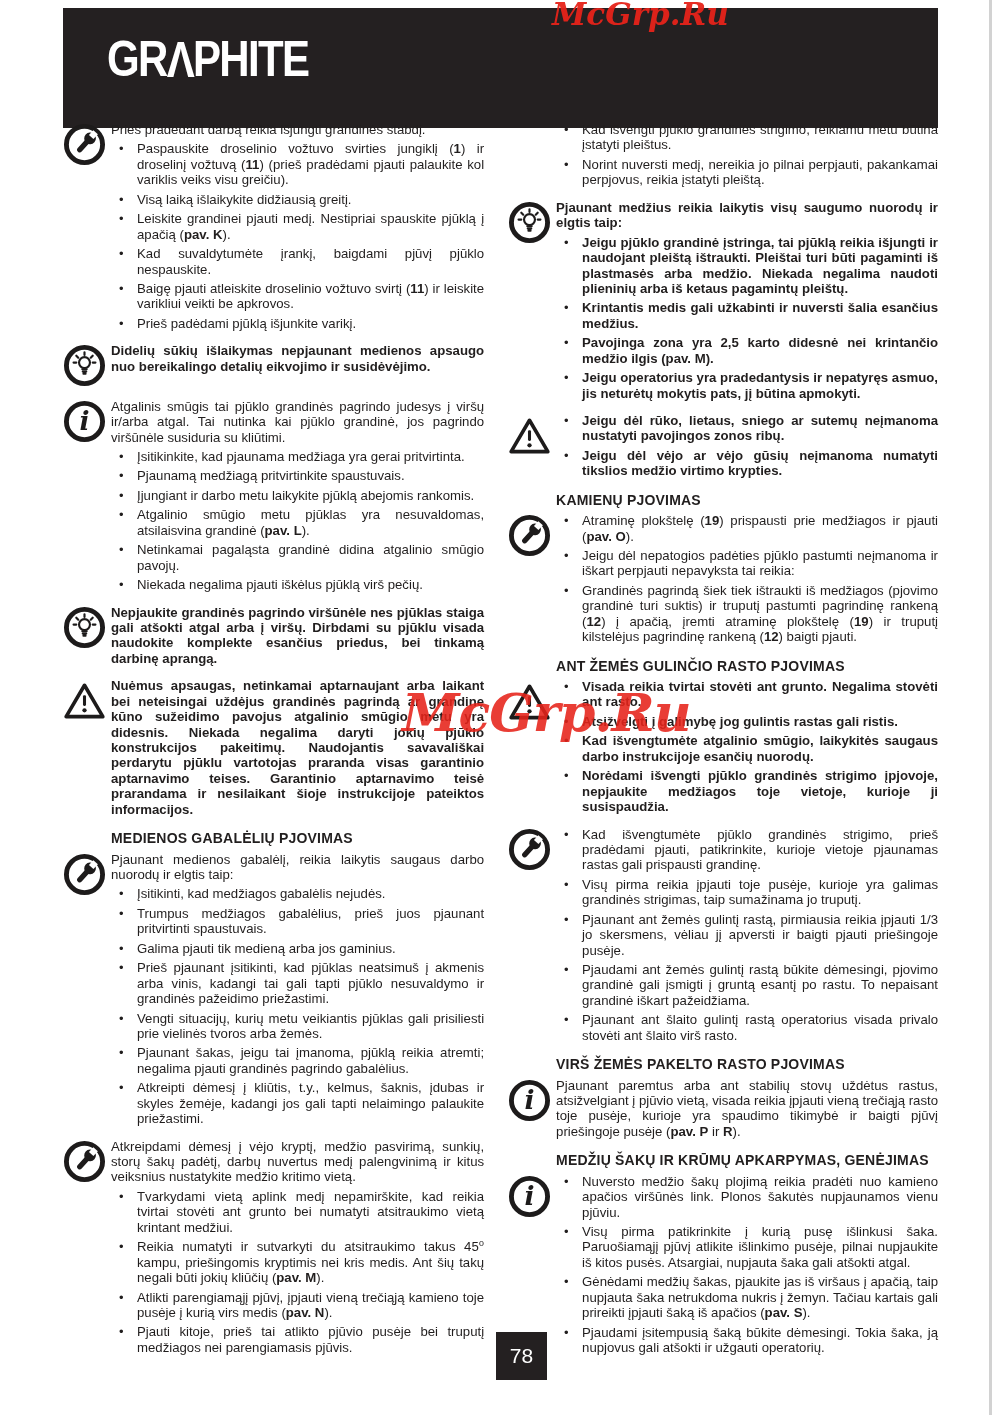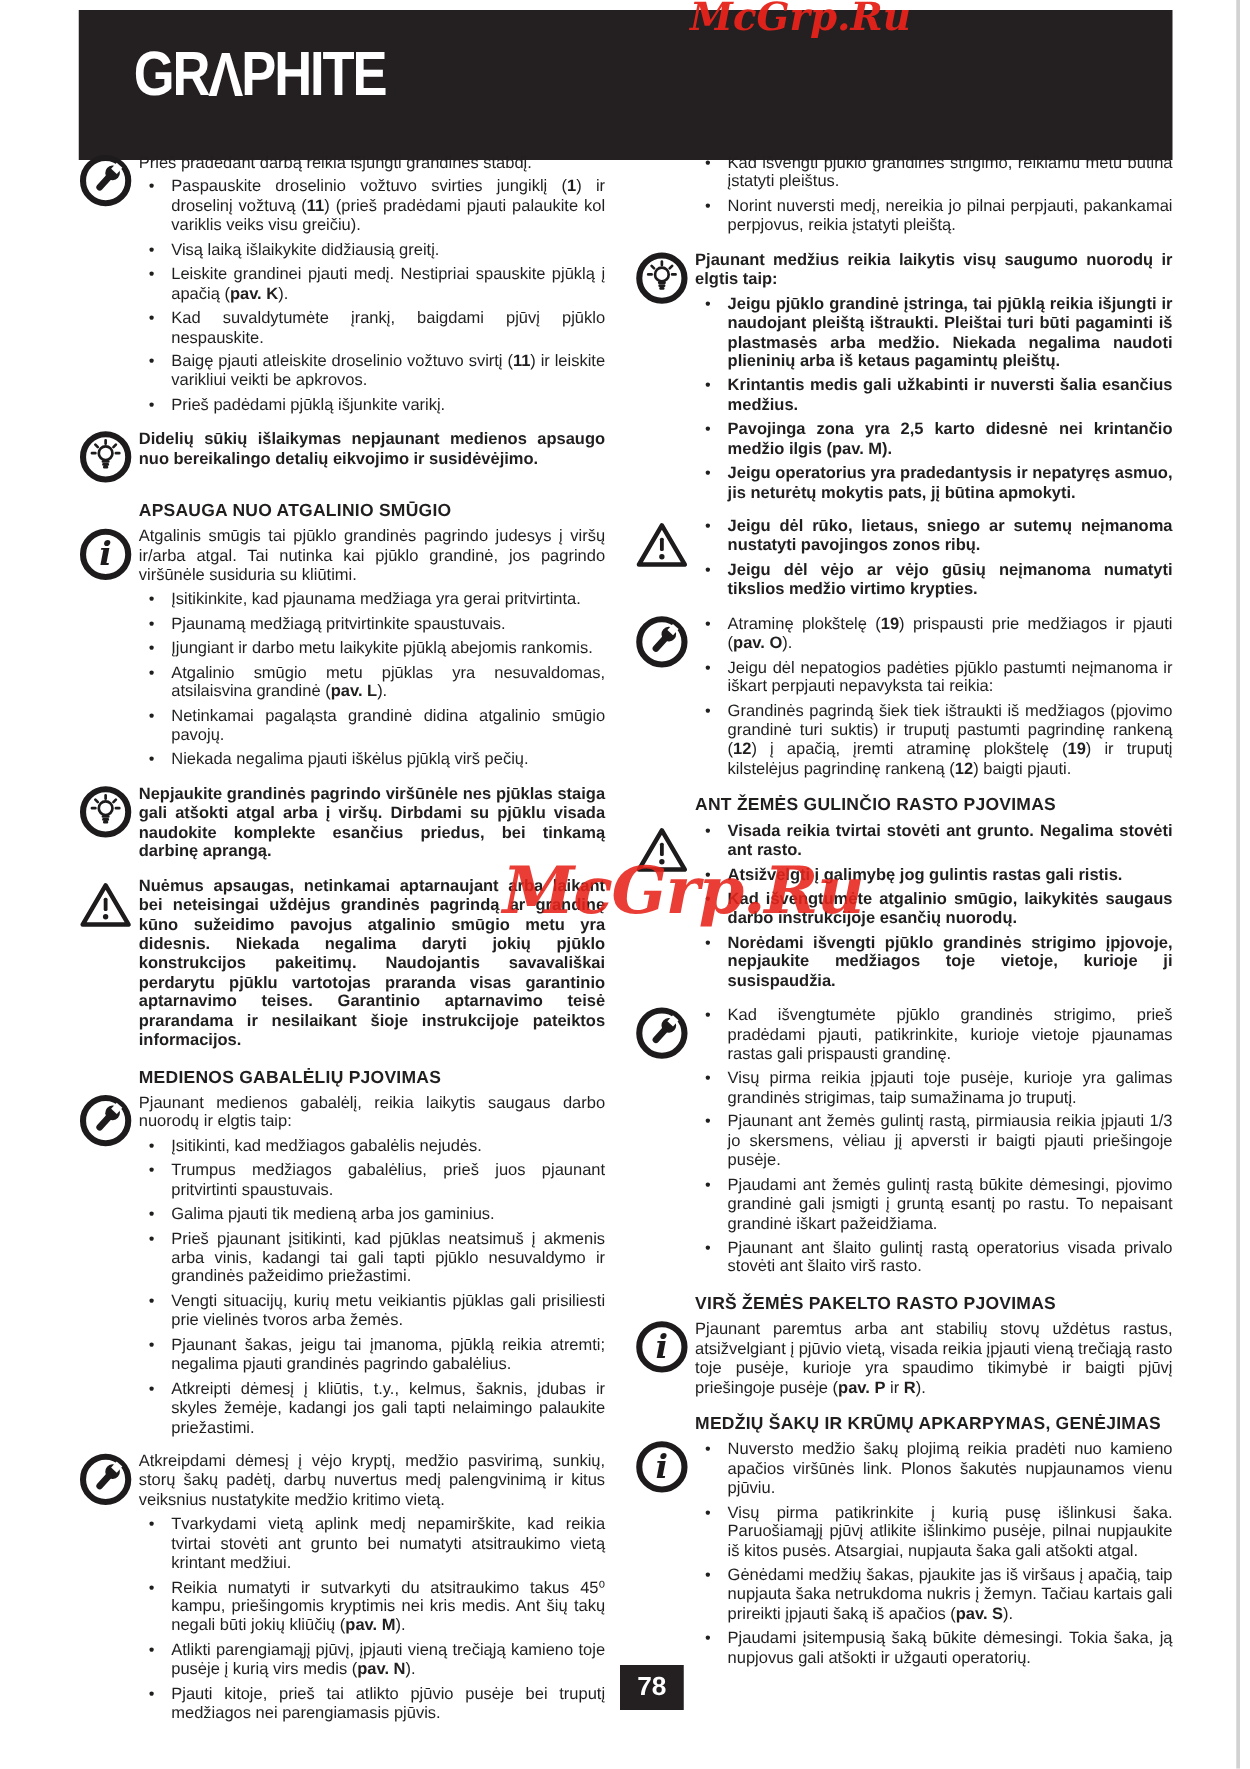--- a/index.html
+++ b/index.html
@@ -28,22 +28,22 @@
   .icon svg{display:block;width:100%;height:100%;}
   .text-cell{flex:1;min-width:0;}
   .lead{margin:0 0 4px 0;text-align:justify;}
   ul.bullets{list-style:none;margin:0;padding:0 0 0 8px;}
   ul.bullets li{display:flex;margin:0 0 4px 0;}
   ul.bullets .dot{flex:0 0 18px;font-size:13px;}
   ul.bullets .bt{flex:1;text-align:justify;}
   .sec-heading{font-size:14px;font-weight:bold;margin:9px 0 5px 48px;letter-spacing:.2px;}
   b{font-weight:bold;}
   
-  .pagenum{position:absolute;left:496px;top:1332px;width:51px;height:36px;background:#242021;
-           color:#fff;font-size:21px;font-weight:bold;display:flex;align-items:center;justify-content:center;}
+  .pagenum{position:absolute;left:496px;top:1332px;width:51px;height:48px;background:#242021;
+           color:#fff;font-size:21px;font-weight:normal;display:flex;align-items:center;justify-content:center;}
 </style>
 </head>
 <body>
 
 <div class="page">
   <div class="header">
     <div class="logo"><span>GR</span><span class="a">Λ</span><span>PHITE</span></div>
   </div>
 
   <span class="wm wm-top">McGrp.Ru</span>
@@ -96,21 +96,20 @@
                 <g stroke="#1d1b1b" stroke-width="2.2" fill="none" stroke-linecap="round">
                   <circle cx="22" cy="19" r="5.6"></circle>
                   <path d="M19.8 25.8 h4.4 M20.2 28.2 h3.6 M20.9 30.4 h2.2"></path>
                   <path d="M22 8.4 v2.8 M13.6 12 l2 2 M30.4 12 l-2 2 M10.8 19 h2.8 M30.4 19 h2.8"></path>
                 </g>
               </svg></span></div>
           <div class="text-cell">
             <p class="lead"><b>Didelių sūkių išlaikymas nepjaunant medienos apsaugo nuo bereikalingo detalių eikvojimo ir susidėvėjimo.</b></p>
           </div>
         </section>
-        <h3 class="sec-heading">APSAUGA NUO ATGALINIO SMŪGIO</h3>
         <section class="block">
           <div class="icon-cell"><span class="icon"><svg viewBox="0 0 44 44">
                 <circle cx="22" cy="22" r="18.5" fill="none" stroke="#1d1b1b" stroke-width="5"></circle>
                 <text x="22" y="31" text-anchor="middle" font-family="DejaVu Serif, serif" font-size="27" font-weight="bold" font-style="italic" fill="#1d1b1b">i</text>
               </svg></span></div>
           <div class="text-cell">
             <p class="lead">Atgalinis smūgis tai pjūklo grandinės pagrindo judesys į viršų ir/arba atgal. Tai nutinka kai pjūklo grandinė, jos pagrindo viršūnėle susiduria su kliūtimi.</p>
             <ul class="bullets">
               <li>
                 <span class="dot">•</span>
@@ -297,20 +296,21 @@
                 <span class="dot">•</span>
                 <span class="bt"><b>Jeigu dėl rūko, lietaus, sniego ar sutemų neįmanoma nustatyti pavojingos zonos ribų.</b></span>
               </li>
               <li>
                 <span class="dot">•</span>
                 <span class="bt"><b>Jeigu dėl vėjo ar vėjo gūsių neįmanoma numatyti tikslios medžio virtimo krypties.</b></span>
               </li>
             </ul>
           </div>
         </section>
+        <h3 class="sec-heading">KAMIENŲ PJOVIMAS</h3>
         <section class="block">
           <div class="icon-cell"><span class="icon"><svg viewBox="0 0 44 44">
                 <circle cx="22" cy="22" r="18.5" fill="none" stroke="#1d1b1b" stroke-width="5"></circle>
                 <g transform="rotate(42 22 22)">
                   <circle cx="22" cy="13.5" r="6" fill="#1d1b1b"></circle>
                   <rect x="18.9" y="5" width="6.2" height="6.8" fill="#ffffff"></rect>
                   <rect x="19.3" y="15.5" width="5.4" height="16.5" rx="2.7" fill="#1d1b1b"></rect>
                 </g>
               </svg></span></div>
           <div class="text-cell">

